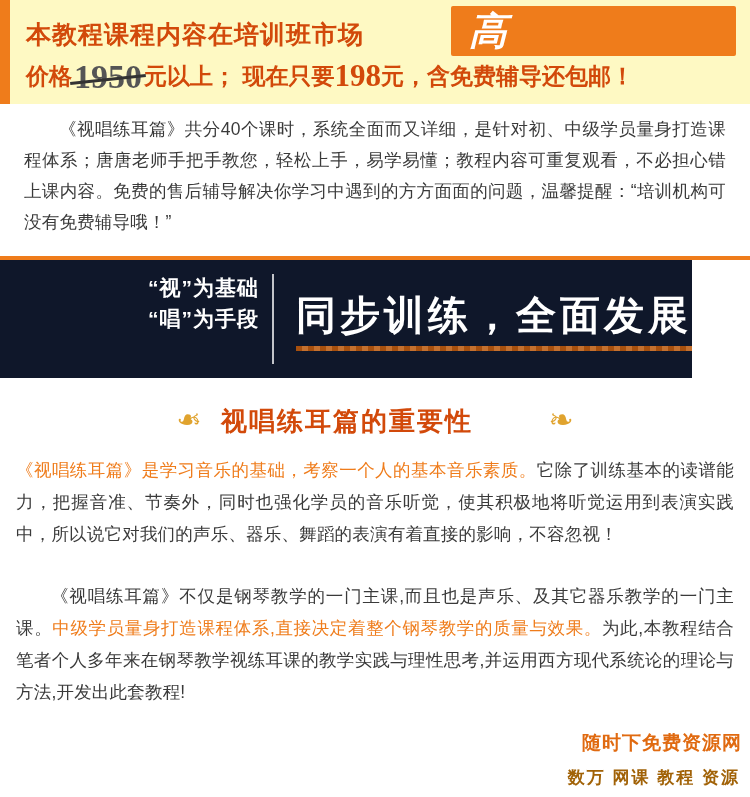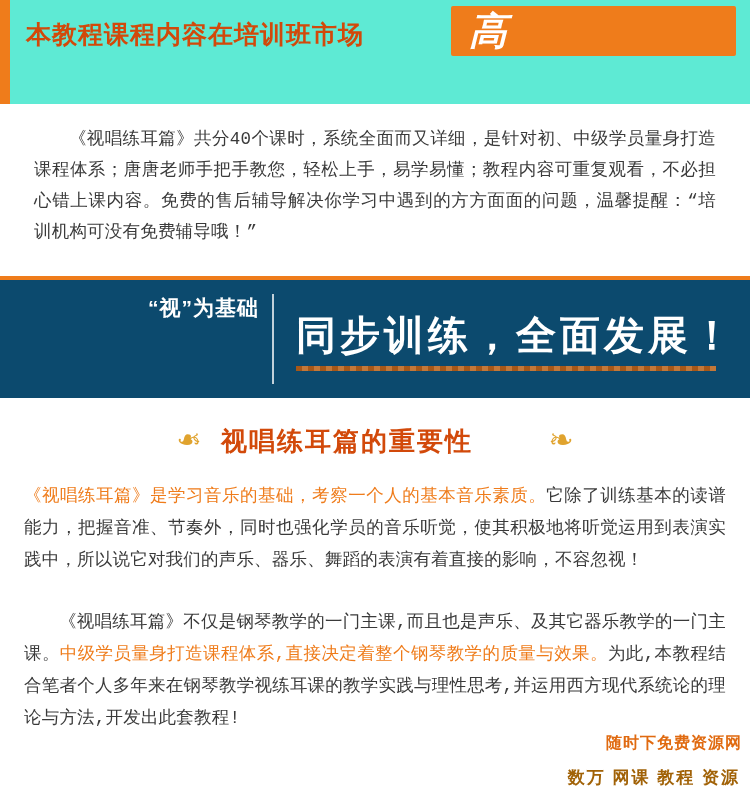--- a/index.html
+++ b/index.html
@@ -13,21 +13,21 @@
     font-family: "Liberation Sans", sans-serif;
     overflow: hidden;
     position: relative;
   }
 
   
   .promo-band {
     position: relative;
     width: 750px;
     height: 104px;
-    background: #5eead4;
+    background: #fef9c3;
     overflow: hidden;
   }
   .promo-band::before {
     content: "";
     position: absolute;
     left: 0; top: 0;
     width: 10px; height: 104px;
     background: #ef7c1b;
   }
   .promo-line1 {
@@ -112,34 +112,34 @@
     position: relative;
     width: 750px;
     padding: 2px 16px 10px 16px;
     box-sizing: border-box;
     font-size: 17.5px;
     line-height: 31px;
     color: #3a3a3a;
     text-align: justify;
     letter-spacing: 0.2px;
   }
-  .intro p { margin: 18px; text-indent: 2em; font-family: Liberation Mono, monospace; }
+  .intro p { margin: 8px; text-indent: 2em; }
 
   .divider-orange {
     width: 750px;
     height: 4px;
     background: #ef7c1b;
   }
 
   
   .slogan-band {
     position: relative;
-    width: 750px;
+    width: 692px;
     height: 118px;
-    background: #0c4a6e;
+    background: #0f172a;
     overflow: hidden;
   }
   .slogan-left {
     position: absolute;
     left: 54px;
     top: 12px;
     width: 205px;
     color: #ffffff;
     font-size: 21px;
     font-weight: bold;
@@ -210,37 +210,37 @@
   .body-block {
     width: 750px;
     box-sizing: border-box;
     padding: 0 16px;
     font-size: 17.5px;
     line-height: 32px;
     color: #3a3a3a;
     text-align: justify;
     letter-spacing: 0.2px;
   }
-  .body-block p { margin: 8px; font-family: Liberation Mono, monospace; }
+  .body-block p { margin: 0; }
   .p-indent { text-indent: 2em; }
   .hl-orange { color: #ef7c1b; }
   .blk-1 { margin-top: 2px; }
   .blk-2 { margin-top: 30px; }
 
   
   .wm-site {
     position: absolute;
     right: 8px;
     bottom: 44px;
     text-align: right;
     color: #e06a10;
     line-height: 20px;
   }
   .wm-site .wm-cn {
-    font-size: 16px;
+    font-size: 19px;
     font-weight: bold;
     letter-spacing: 1px;
   }
   .wm-site .wm-url {
     font-size: 16px;
     font-weight: bold;
     font-family: "Liberation Serif", serif;
   }
   .wm-bottom {
     position: absolute;
@@ -255,31 +255,35 @@
 </head>
 <body>
 
 <div class="promo-band">
   <div class="promo-line1">本教程课程内容在培训班市场</div>
 
   <div class="promo-tag">
     <span class="promo-tag-big">高</span>
   </div>
 
+  <div class="promo-line2">
+    <span>价格</span><span class="price-old">1950</span><span>元以上；  现在只要</span><span class="price-new">198</span><span>元，含免费辅导还包邮！</span>
+  </div>
 </div>
 
 <div class="intro">
   <p>《视唱练耳篇》共分40个课时，系统全面而又详细，是针对初、中级学员量身打造课程体系；唐唐老师手把手教您，轻松上手，易学易懂；教程内容可重复观看，不必担心错上课内容。免费的售后辅导解决你学习中遇到的方方面面的问题，温馨提醒：“培训机构可没有免费辅导哦！”</p>
 </div>
 
 <div class="divider-orange"></div>
 
 <div class="slogan-band">
   <div class="slogan-left">
     <div>“视”为基础</div>
+    <div>“唱”为手段</div>
   </div>
   <div class="slogan-sep"></div>
   <div class="slogan-right">同步训练，全面发展！</div>
   <div class="slogan-underline"></div>
 </div>
 
 <div class="section-head">
   <div class="leaf leaf-left">❧</div>
   <div class="section-title">视唱练耳篇的重要性</div>
   <div class="leaf leaf-right">❧</div>

